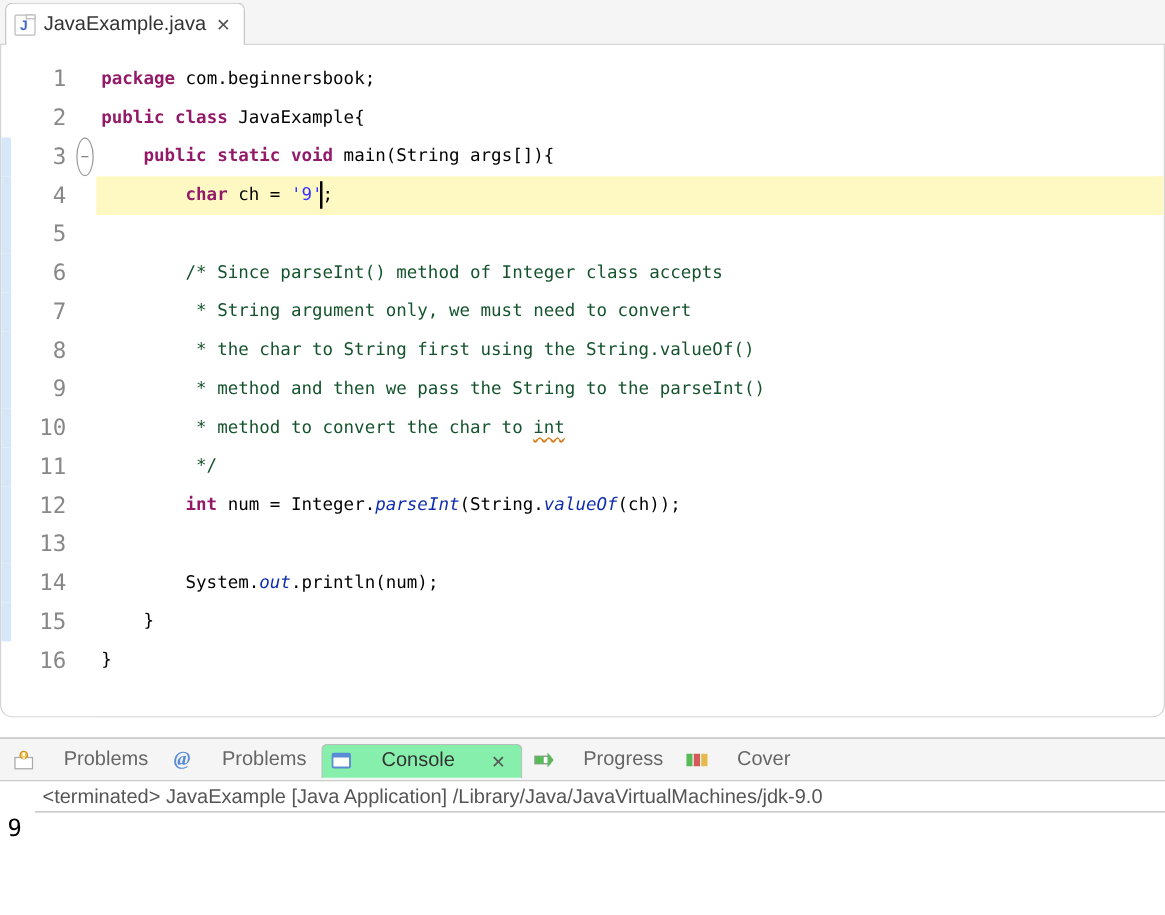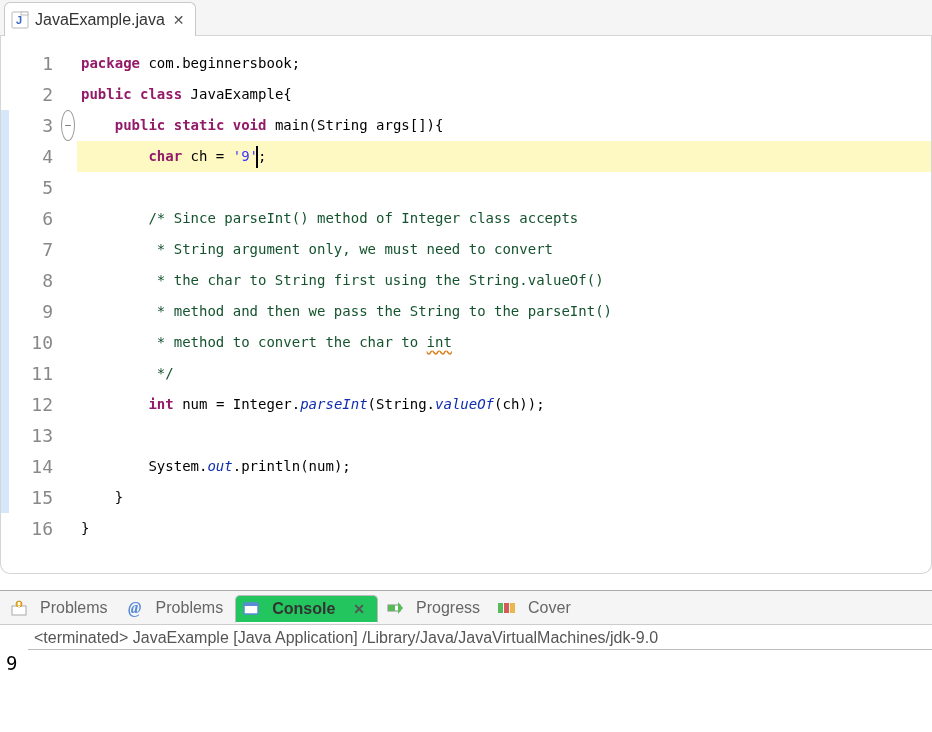--- a/index.html
+++ b/index.html
@@ -117,31 +117,31 @@
     align-items:center;
     background:#f5f5f5;
     border-bottom:1px solid #ccc;
     gap: 2px;
     padding-left:4px;
     font-size: 16px;
     color:#666;
     overflow:hidden;
   }
   .view-tab {
-    display:flex; align-items:center; gap:12px;
+    display:flex; align-items:center; gap:23px;
     padding: 4px 10px 4px 6px;
     border-radius: 5px 5px 0 0;
     white-space:nowrap;
   }
   .view-tab.active {
-    background:#22c55e;
+    background:#86efac;
     border:1px solid #bbb;
     border-bottom-color:#fff;
     color:#333;
-    position:relative; top:1px;font-weight:bold;
+    position:relative; top:1px;
   }
   .vt-icon { width:18px; height:18px; display:flex; align-items:center; justify-content:center; }
   .terminated-line {
     font-size: 16px;
     color:#555;
     padding: 4px 6px 2px 6px;
     border-bottom:1px solid #bbb;
     white-space:nowrap; overflow:hidden;margin-left:28px;
   }
   .console-out {

